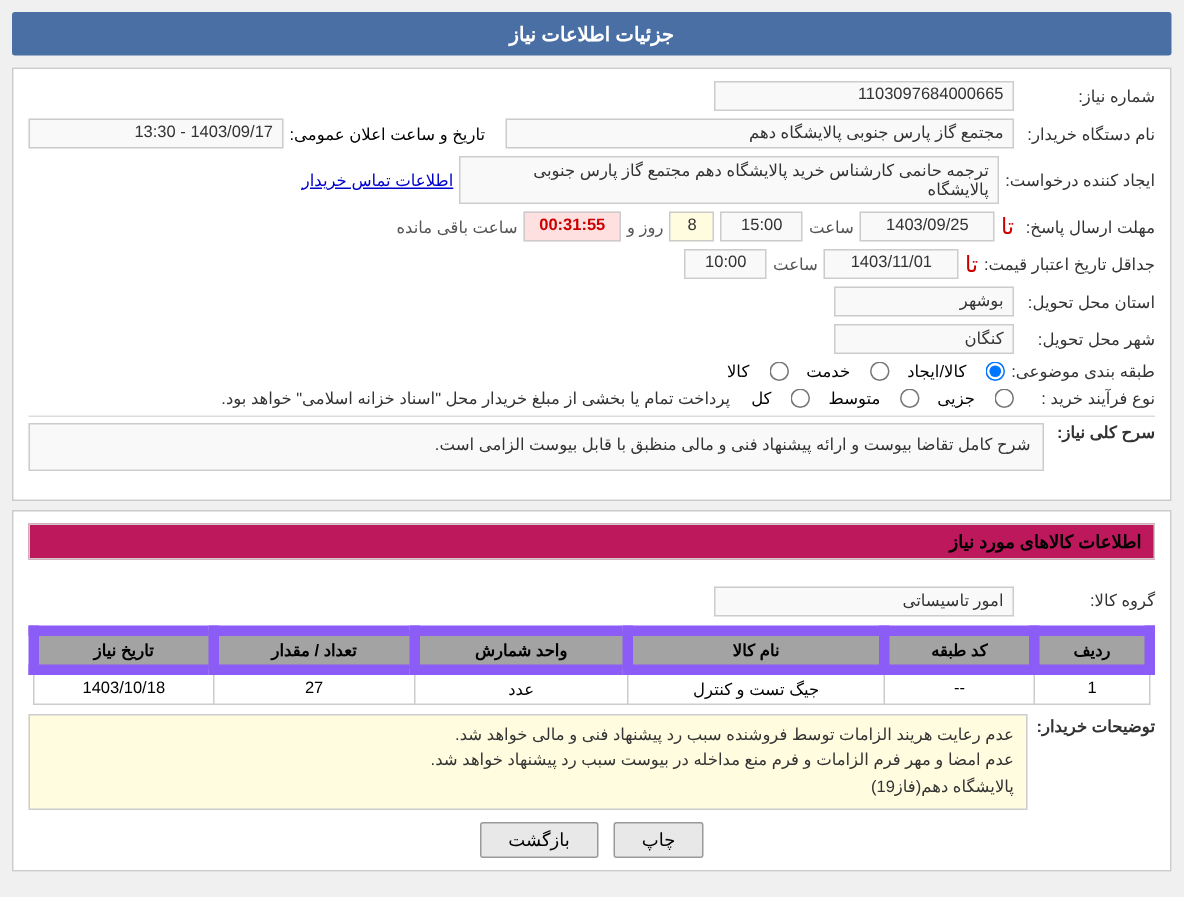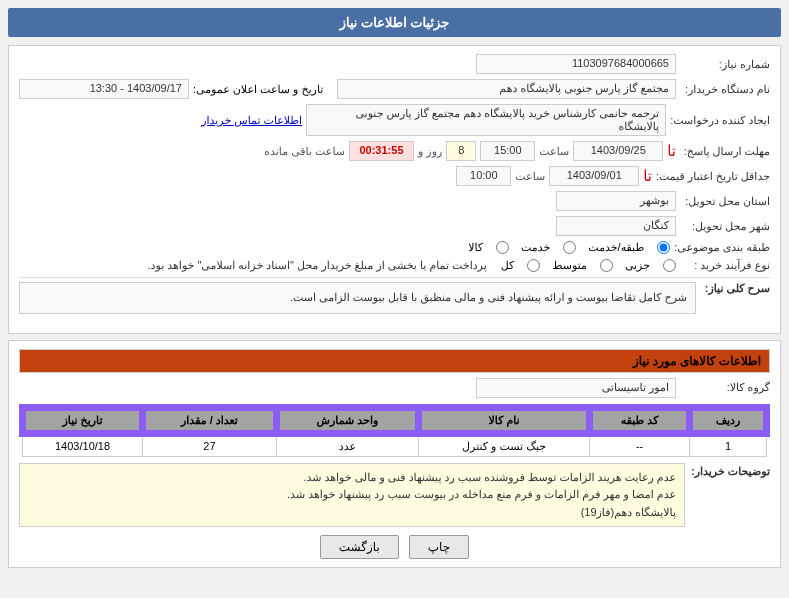--- a/index.html
+++ b/index.html
@@ -77,26 +77,26 @@
       gap: 12px;
       align-items: center;
       font-size: 11px;
     }
     .radio-item {
       display: flex;
       align-items: center;
       gap: 13px;
     }
     .section-title {
-      background: #c2410c;
+      background: #be185d;
       border: 1px solid #ccc;
       padding: 4px 8px;
       font-size: 12px;
       font-weight: bold;
-      margin-bottom: 5px;
+      margin-bottom: 18px;
       text-align: right;
     }
     .serh-box {
       background: #f9f9f9;
       border: 1px solid #ccc;
       padding: 6px 8px;
       margin-bottom: 6px;
       font-size: 11px;
       color: #333;
       direction: rtl;
@@ -216,41 +216,41 @@
       <div class="small-box" style="width:55px;">15:00</div>
       <div class="small-box" style="width:30px; background:#fffce0;">8</div>
       <span class="inline-label">روز و</span>
       <div class="small-box" style="width:65px; background:#ffe0e0; color:#cc0000; font-weight:bold;">00:31:55</div>
       <span class="inline-label">ساعت باقی مانده</span>
     </div>
 
     <div class="form-row">
       <span class="field-label">جداقل تاریخ اعتبار قیمت:</span>
       <span class="ta-label">تا</span>
-      <div class="small-box" style="width:90px;">1403/09/01</div>
+      <div class="small-box" style="width:90px;">1403/11/01</div>
       <span class="inline-label">ساعت</span>
       <div class="small-box" style="width:55px;">10:00</div>
     </div>
 
     <div class="form-row">
       <span class="field-label">استان محل تحویل:</span>
       <div class="field-value" style="width:120px;">بوشهر</div>
     </div>
 
     <div class="form-row">
       <span class="field-label">شهر محل تحویل:</span>
       <div class="field-value" style="width:120px;">کنگان</div>
     </div>
 
     <div class="form-row">
       <span class="field-label">طبقه بندی موضوعی:</span>
       <div class="radio-group">
         <div class="radio-item">
           <input type="radio" name="tabaghe" checked="" style=""> 
-            <span>طبقه/خدمت</span>
+            <span>کالا/ایجاد</span>
         </div>
         <div class="radio-item">
           <input type="radio" name="tabaghe" style=""> 
             <span>خدمت</span>
         </div>
         <div class="radio-item">
           <input type="radio" name="tabaghe" style=""> 
             <span>کالا</span>
         </div>
       </div>

